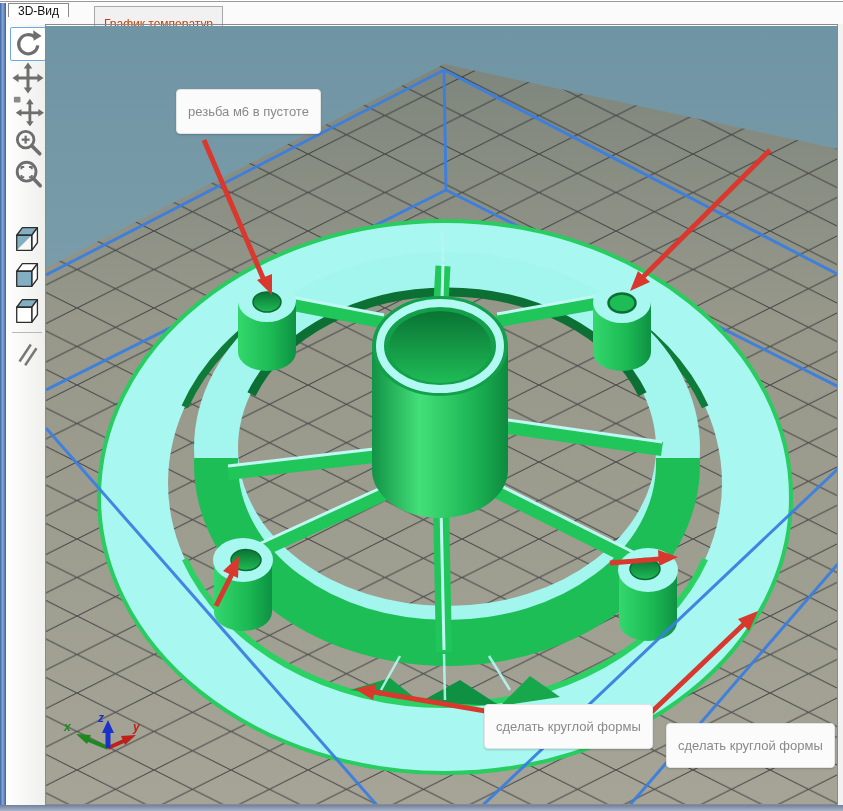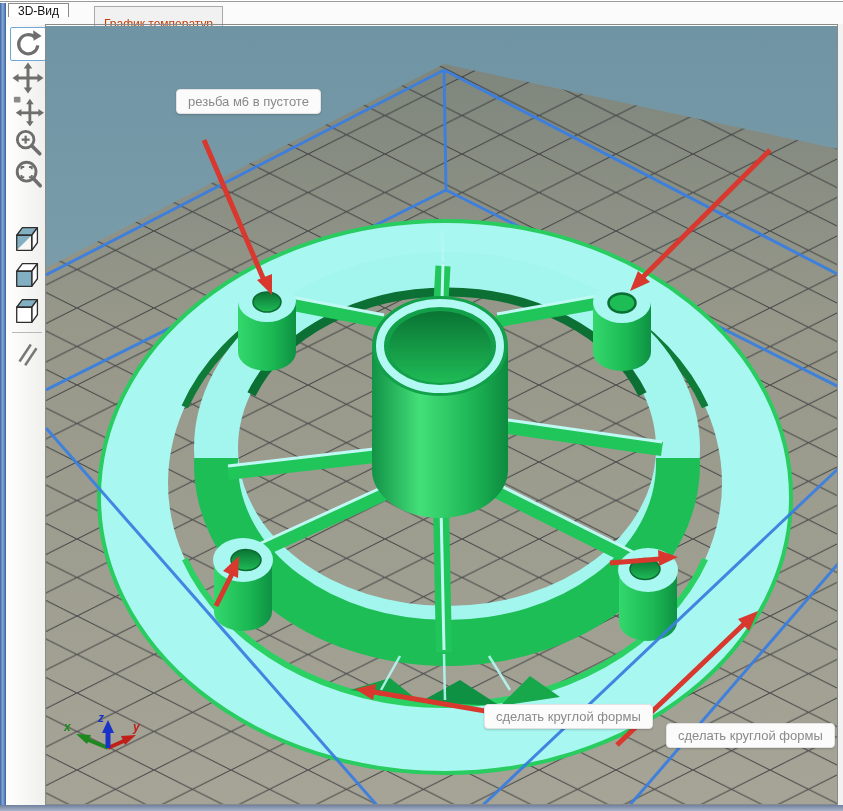--- a/index.html
+++ b/index.html
@@ -52,21 +52,21 @@
     border:1px solid transparent;box-sizing:border-box;border-radius:2px;
   }
   .tbtn.sel{border:1px solid #6fa8dc;background:#fff;}
   .tbtn svg{display:block;}
   .tb-divider{position:absolute;left:6px;width:30px;height:1px;background:#b8b8b8;}
   
   .scene{position:absolute;left:46px;top:26px;width:792px;height:779px;}
   
   .note{
     position:absolute;background:#fbfbfb;border:1px solid #e3e3e3;border-radius:4px;
-    color:#8a8a8a;font-size:13px;padding:4px 11px;white-space:nowrap;
+    color:#8a8a8a;font-size:13px;padding:14px 11px;white-space:nowrap;
     box-shadow:0 1px 2px rgba(0,0,0,.18);z-index:5;
   }
 </style>
 </head>
 <body>
 
 <div class="top-line"></div>
 <div class="tabbar">
   <div class="tab active">3D-Вид</div>
   <div class="tab inactive">График температур</div>

